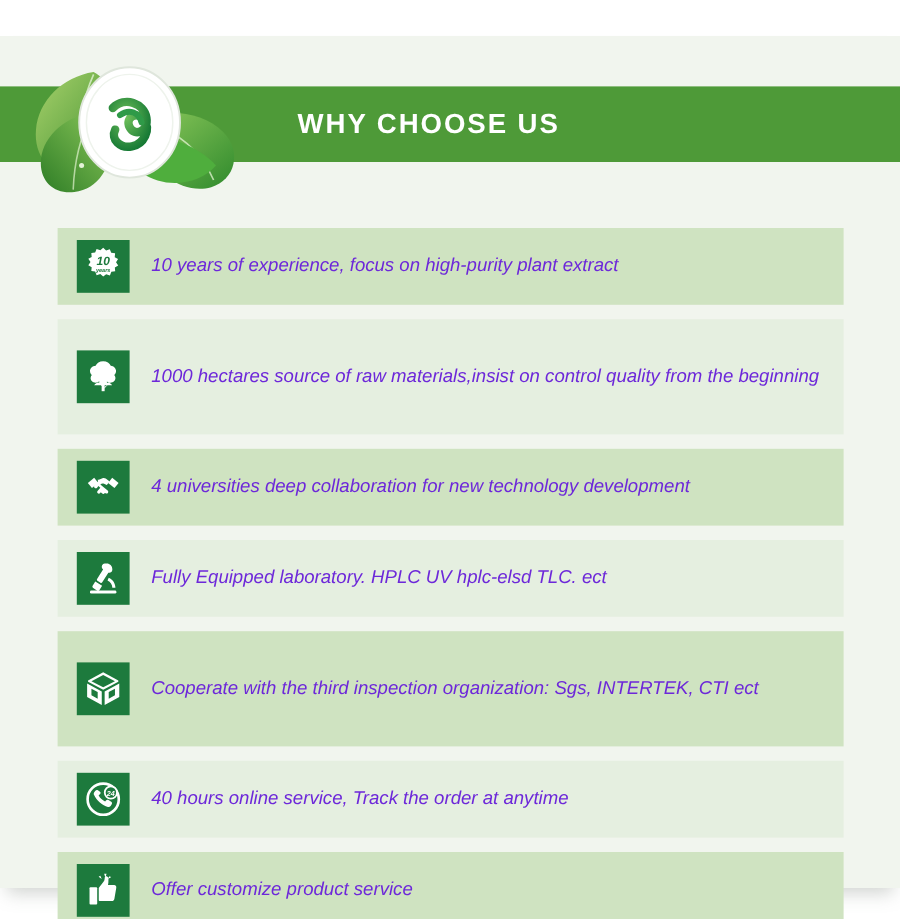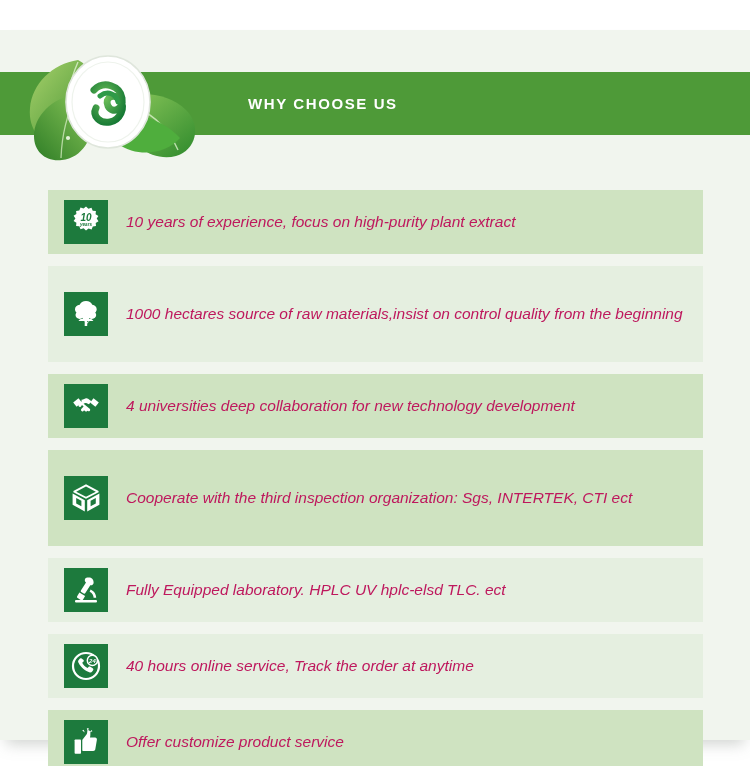--- a/index.html
+++ b/index.html
@@ -43,21 +43,21 @@
     background: #4e9a38;
     z-index: 2;
   }
   .banner-title {
     position: absolute;
     left: 248px;
     top: 0;
     height: 63px;
     line-height: 63px;
     color: #ffffff;
-    font-size: 15px;
+    font-size: 23px;
     font-weight: bold;
     letter-spacing: 1.6px;
     white-space: nowrap;
   }
 
   
   .logo-wrap {
     position: absolute;
     left: 18px;
     top: 18px;
@@ -100,21 +100,21 @@
     display: flex;
     align-items: center;
     justify-content: center;
     box-sizing: border-box;
   }
   .icon-box svg { display: block; }
 
   .row-text {
     font-size: 15.5px;
     line-height: 22px;
-    color: #be185d;
+    color: #6d28d9;
     padding-right: 12px;
   }
 </style>
 </head>
 <body>
 
 <div class="page">
 
   <div class="card">
 
@@ -201,47 +201,47 @@
         <div class="icon-box">
           <svg width="32" height="32" viewBox="0 0 32 32" xmlns="http://www.w3.org/2000/svg">
             <path fill="#ffffff" d="M3.2 12.4l5.3-4.2 3.4 4.3-5.3 4.2z"></path>
             <path fill="#ffffff" d="M28.8 12.4l-5.3-4.2-3.4 4.3 5.3 4.2z"></path>
             <path fill="#ffffff" d="M11.6 11.4c-.8.6-1.6 1.6-1.6 1.6l-1.3 1.6c-.5.6-.4 1.5.2 2 .6.5 1.5.4 2-.2l1.1-1.3 1.6 1.3-2.3 2.7c-.5.6-.4 1.5.2 2 .6.5 1.5.4 2-.2l.5-.6 1.2 1c.6.5 1.5.4 2-.2l.3-.4.4.3c.6.5 1.5.4 2-.2.5-.6.4-1.5-.2-2l-6.1-5.1c.9-.7 2-1 3.1-.5l2.3 1 2.4-3-3.3-2.4c-.8-.6-1.8-.7-2.7-.3l-2.5 1.1c-.5.2-1 .2-1.4-.1z"></path>
           </svg>
         </div>
         <div class="row-text">4 universities deep collaboration for new technology development</div>
       </div>
 
+      <div class="row shade-light h1">
+        <div class="icon-box">
+          <svg width="32" height="32" viewBox="0 0 32 32" xmlns="http://www.w3.org/2000/svg">
+            <path fill="#ffffff" d="M17.4 3.6c-1.4 0-2.6 1.2-2.6 2.6 0 .9.5 1.7 1.2 2.2l-5.1 8.1c-.3.5-.2 1.2.3 1.5l2.5 1.6c.5.3 1.2.2 1.5-.3l5.1-8.1c.2.1.4.1.7.1 1.4 0 2.6-1.2 2.6-2.6v-.5c0-2.6-2.1-4.6-4.6-4.6z"></path>
+            <path fill="#ffffff" d="M9.4 18.6l-2.2 3.6c-.4.7-.2 1.5.5 1.9l3.3 2.1c.7.4 1.5.2 1.9-.5l2.2-3.6z"></path>
+            <rect x="5" y="26" width="22" height="2.6" rx="1.1" fill="#ffffff"></rect>
+            <path fill="#ffffff" d="M19.6 17.8c2.5 1.2 4 3.4 4 6h2.6c0-3.7-2.2-6.9-5.6-8.4z"></path>
+          </svg>
+        </div>
+        <div class="row-text">Fully Equipped laboratory. HPLC UV hplc-elsd TLC. ect</div>
+      </div>
+
       <div class="row shade-dark h2">
         <div class="icon-box">
           <svg width="32" height="32" viewBox="0 0 32 32" xmlns="http://www.w3.org/2000/svg">
             <path fill="#ffffff" d="M16 2.2L3.4 9v1.2l12.6 6.6 12.6-6.6V9z"></path>
             <path fill="#ffffff" d="M2.6 11.6v11.2L14.8 29.4V18.2zm3.6 4.3l5.2 2.8v5.6l-5.2-2.9z"></path>
             <path fill="#ffffff" d="M29.4 11.6L17.2 18.2v11.2l12.2-6.6zm-3.6 4.3v5.5l-5.2 2.9v-5.6z"></path>
             <path fill="#1d7a3d" d="M16 4.6L6.2 9.7 16 14.8l9.8-5.1z"></path>
           </svg>
         </div>
         <div class="row-text">Cooperate with the third inspection organization: Sgs, INTERTEK, CTI ect</div>
       </div>
 
       <div class="row shade-light h1">
         <div class="icon-box">
           <svg width="32" height="32" viewBox="0 0 32 32" xmlns="http://www.w3.org/2000/svg">
-            <path fill="#ffffff" d="M17.4 3.6c-1.4 0-2.6 1.2-2.6 2.6 0 .9.5 1.7 1.2 2.2l-5.1 8.1c-.3.5-.2 1.2.3 1.5l2.5 1.6c.5.3 1.2.2 1.5-.3l5.1-8.1c.2.1.4.1.7.1 1.4 0 2.6-1.2 2.6-2.6v-.5c0-2.6-2.1-4.6-4.6-4.6z"></path>
-            <path fill="#ffffff" d="M9.4 18.6l-2.2 3.6c-.4.7-.2 1.5.5 1.9l3.3 2.1c.7.4 1.5.2 1.9-.5l2.2-3.6z"></path>
-            <rect x="5" y="26" width="22" height="2.6" rx="1.1" fill="#ffffff"></rect>
-            <path fill="#ffffff" d="M19.6 17.8c2.5 1.2 4 3.4 4 6h2.6c0-3.7-2.2-6.9-5.6-8.4z"></path>
-          </svg>
-        </div>
-        <div class="row-text">Fully Equipped laboratory. HPLC UV hplc-elsd TLC. ect</div>
-      </div>
-
-      <div class="row shade-light h1">
-        <div class="icon-box">
-          <svg width="32" height="32" viewBox="0 0 32 32" xmlns="http://www.w3.org/2000/svg">
             <circle cx="16" cy="16" r="13" fill="none" stroke="#ffffff" stroke-width="2.2"></circle>
             <path fill="#ffffff" d="M11.6 8.6c-.7-.5-1.6-.3-2.1.3l-1 1.3c-.5.7-.5 1.6-.1 2.4 1.1 2.2 2.7 4.4 4.8 6.2 2.1 1.8 4.4 3 6.7 3.6.9.2 1.8-.1 2.3-.8l.9-1.3c.5-.7.3-1.6-.4-2.1l-2.3-1.5c-.6-.4-1.4-.3-1.9.2l-.9 1c-1.2-.5-2.3-1.3-3.3-2.2-.9-.9-1.6-1.9-2.1-3l1.1-.9c.5-.4.7-1.2.3-1.8z"></path>
             <circle cx="22.4" cy="10.4" r="5.1" fill="#1d7a3d" stroke="#ffffff" stroke-width="1.5"></circle>
             <text x="22.4" y="13" font-family="'Liberation Sans',sans-serif" font-size="6" font-weight="bold" fill="#ffffff" text-anchor="middle">24</text>
           </svg>
         </div>
         <div class="row-text">40 hours online service, Track the order at anytime</div>
       </div>
 
       <div class="row shade-dark h1">

